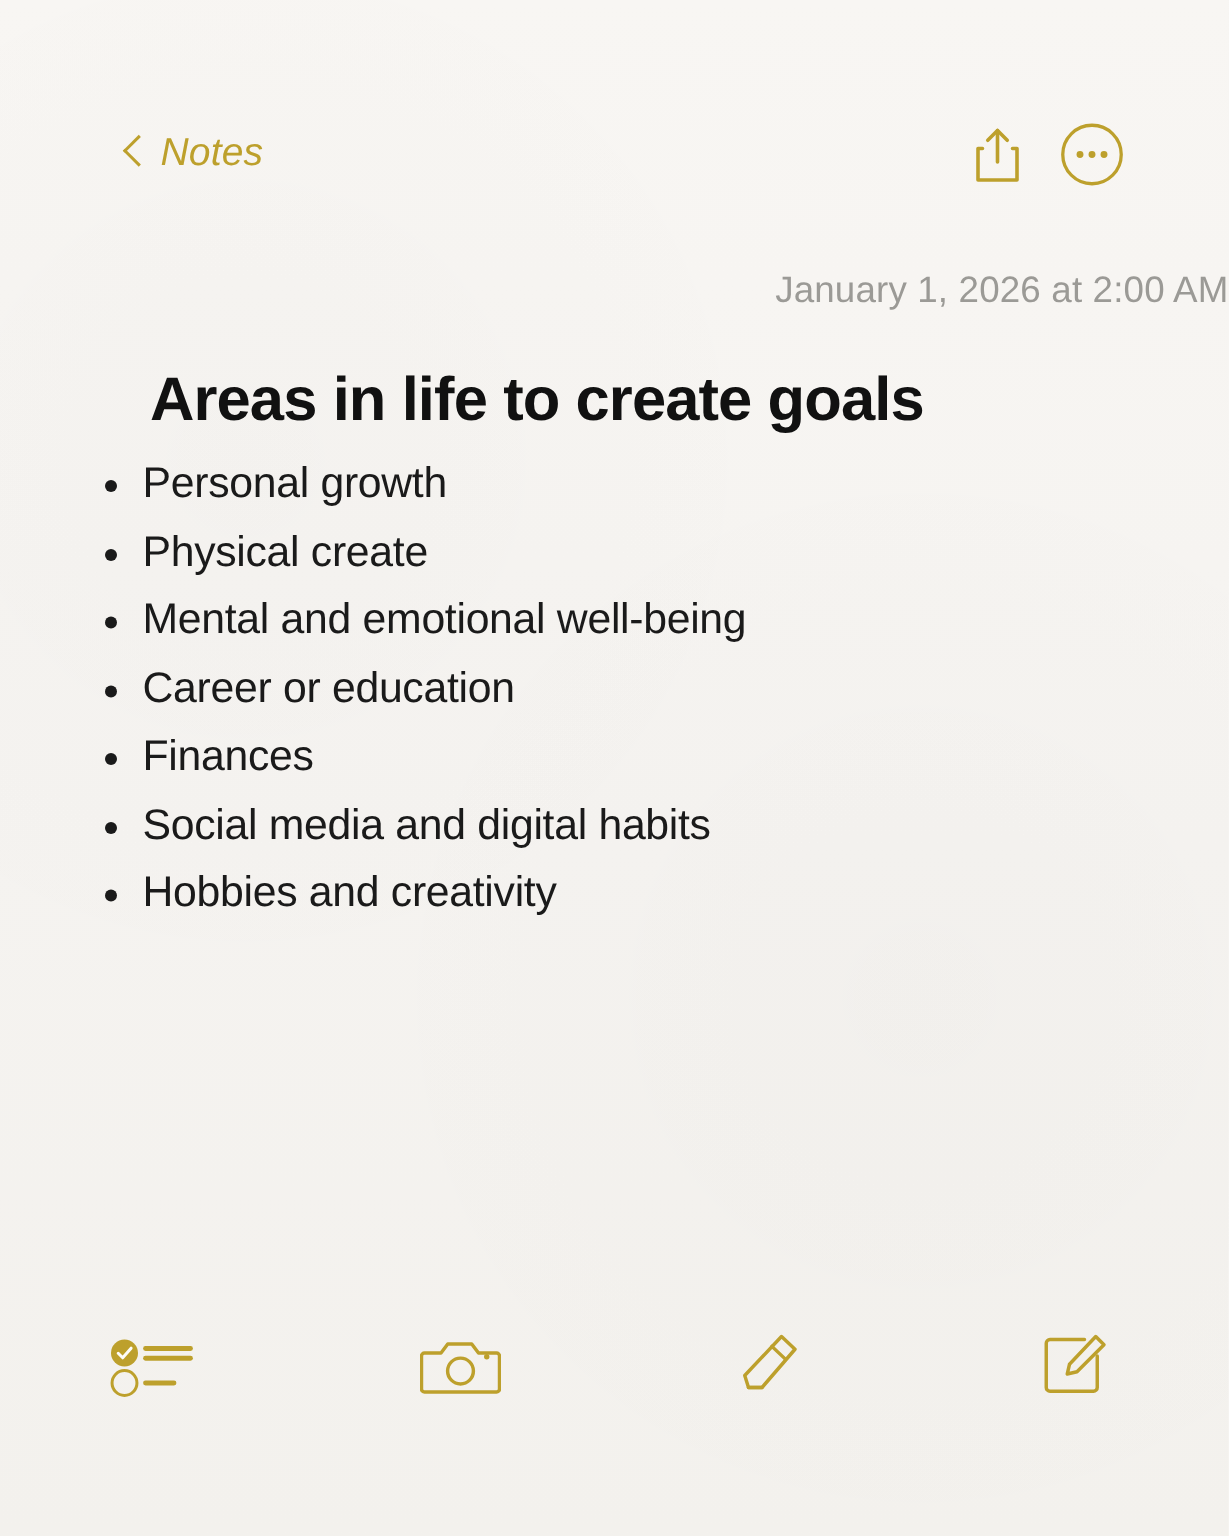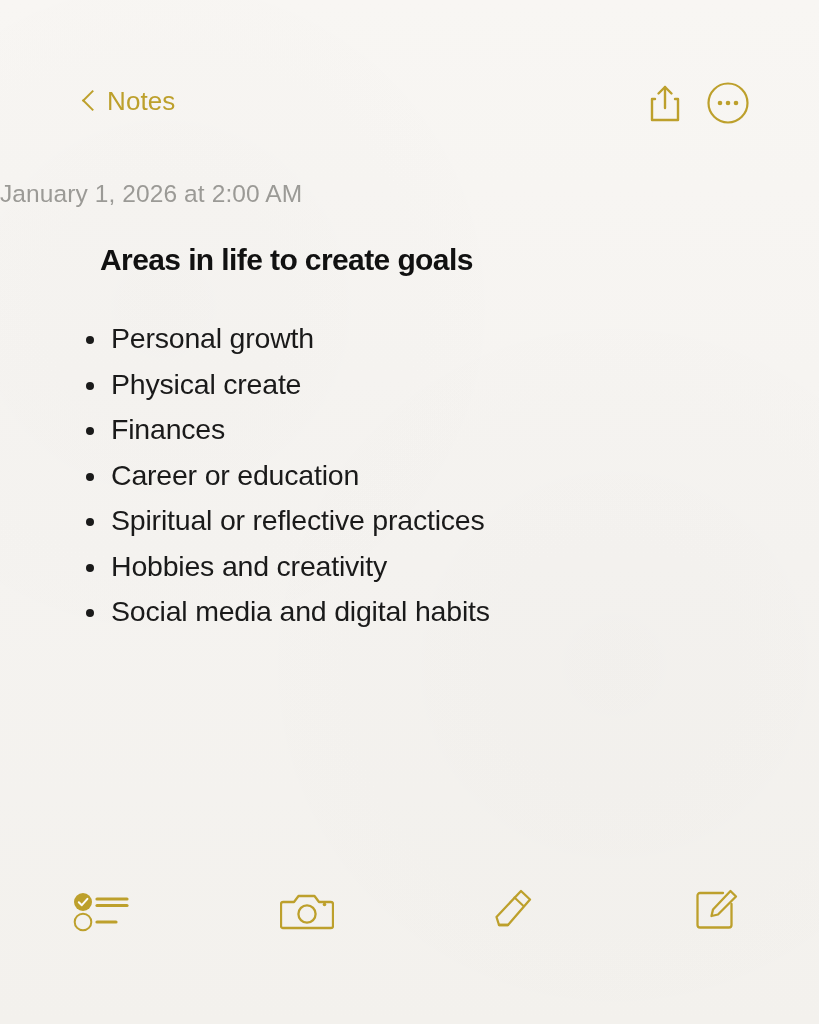--- a/index.html
+++ b/index.html
@@ -41,20 +41,21 @@
   }
   .back-btn {
     position: absolute;
     left: 82px;
     top: 8px;
     display: flex;
     align-items: center;
     gap: 9px;
     color: #bda02c;
     cursor: pointer;
+    font-style: italic;
   }
   .chev {
     width: 16px;
     height: 26px;
     position: relative;
   }
   .chev::before {
     content: "";
     position: absolute;
     left: 3px;
@@ -86,40 +87,40 @@
   }
   .share-icon { width: 32px; height: 40px; }
   .more-icon { width: 42px; height: 42px; }
 
   
   .note-date {
     position: absolute;
     top: 180px;
     left: 0;
     right: 0;
-    text-align: left;
+    text-align: right;
     font-size: 24.5px;
     color: #9b9a96;
     letter-spacing: 0.1px;
   }
   .note-title {
     position: absolute;
     top: 243px;
     left: 100px;
-    font-size: 30px;
+    font-size: 41px;
     font-weight: bold;
     letter-spacing: -0.6px;
     color: #111;
   }
   .bullet-list {
     position: absolute;
     top: 300px;
     left: 62px;
     right: 40px;
-    margin: 16px;
+    margin: 0;
     padding: 0;
     list-style: none;
   }
   .bullet-list li {
     position: relative;
     padding-left: 33px;
     font-size: 28.5px;
     line-height: 45.5px;
     color: #1a1a1a;
     letter-spacing: -0.2px;
@@ -190,25 +191,25 @@
     </div>
   </div>
 
   <div class="note-date">January 1, 2026 at 2:00 AM</div>
 
   <div class="note-title">Areas in life to create goals</div>
 
   <ul class="bullet-list">
     <li>Personal growth</li>
     <li>Physical create</li>
+    <li>Mental and emotional well-being</li>
+    <li>Career or education</li>
     <li>Finances</li>
-    <li>Career or education</li>
-    <li>Spiritual or reflective practices</li>
+    <li>Social media and digital habits</li>
     <li>Hobbies and creativity</li>
-    <li>Social media and digital habits</li>
   </ul>
 
   <div class="bottom-toolbar">
 
     <div class="tool">
       <svg width="62" height="46" viewBox="0 0 62 46" fill="none">
         <circle cx="12" cy="14" r="9" fill="#bda02c"></circle>
         <path d="M7.8 14.2 L10.8 17.2 L16.4 10.8" stroke="#fdfcf9" stroke-width="2" stroke-linecap="round" stroke-linejoin="round"></path>
         <path d="M26 11 L56 11" stroke="#bda02c" stroke-width="3.2" stroke-linecap="round"></path>
         <path d="M26 17.5 L56 17.5" stroke="#bda02c" stroke-width="3.2" stroke-linecap="round"></path>

